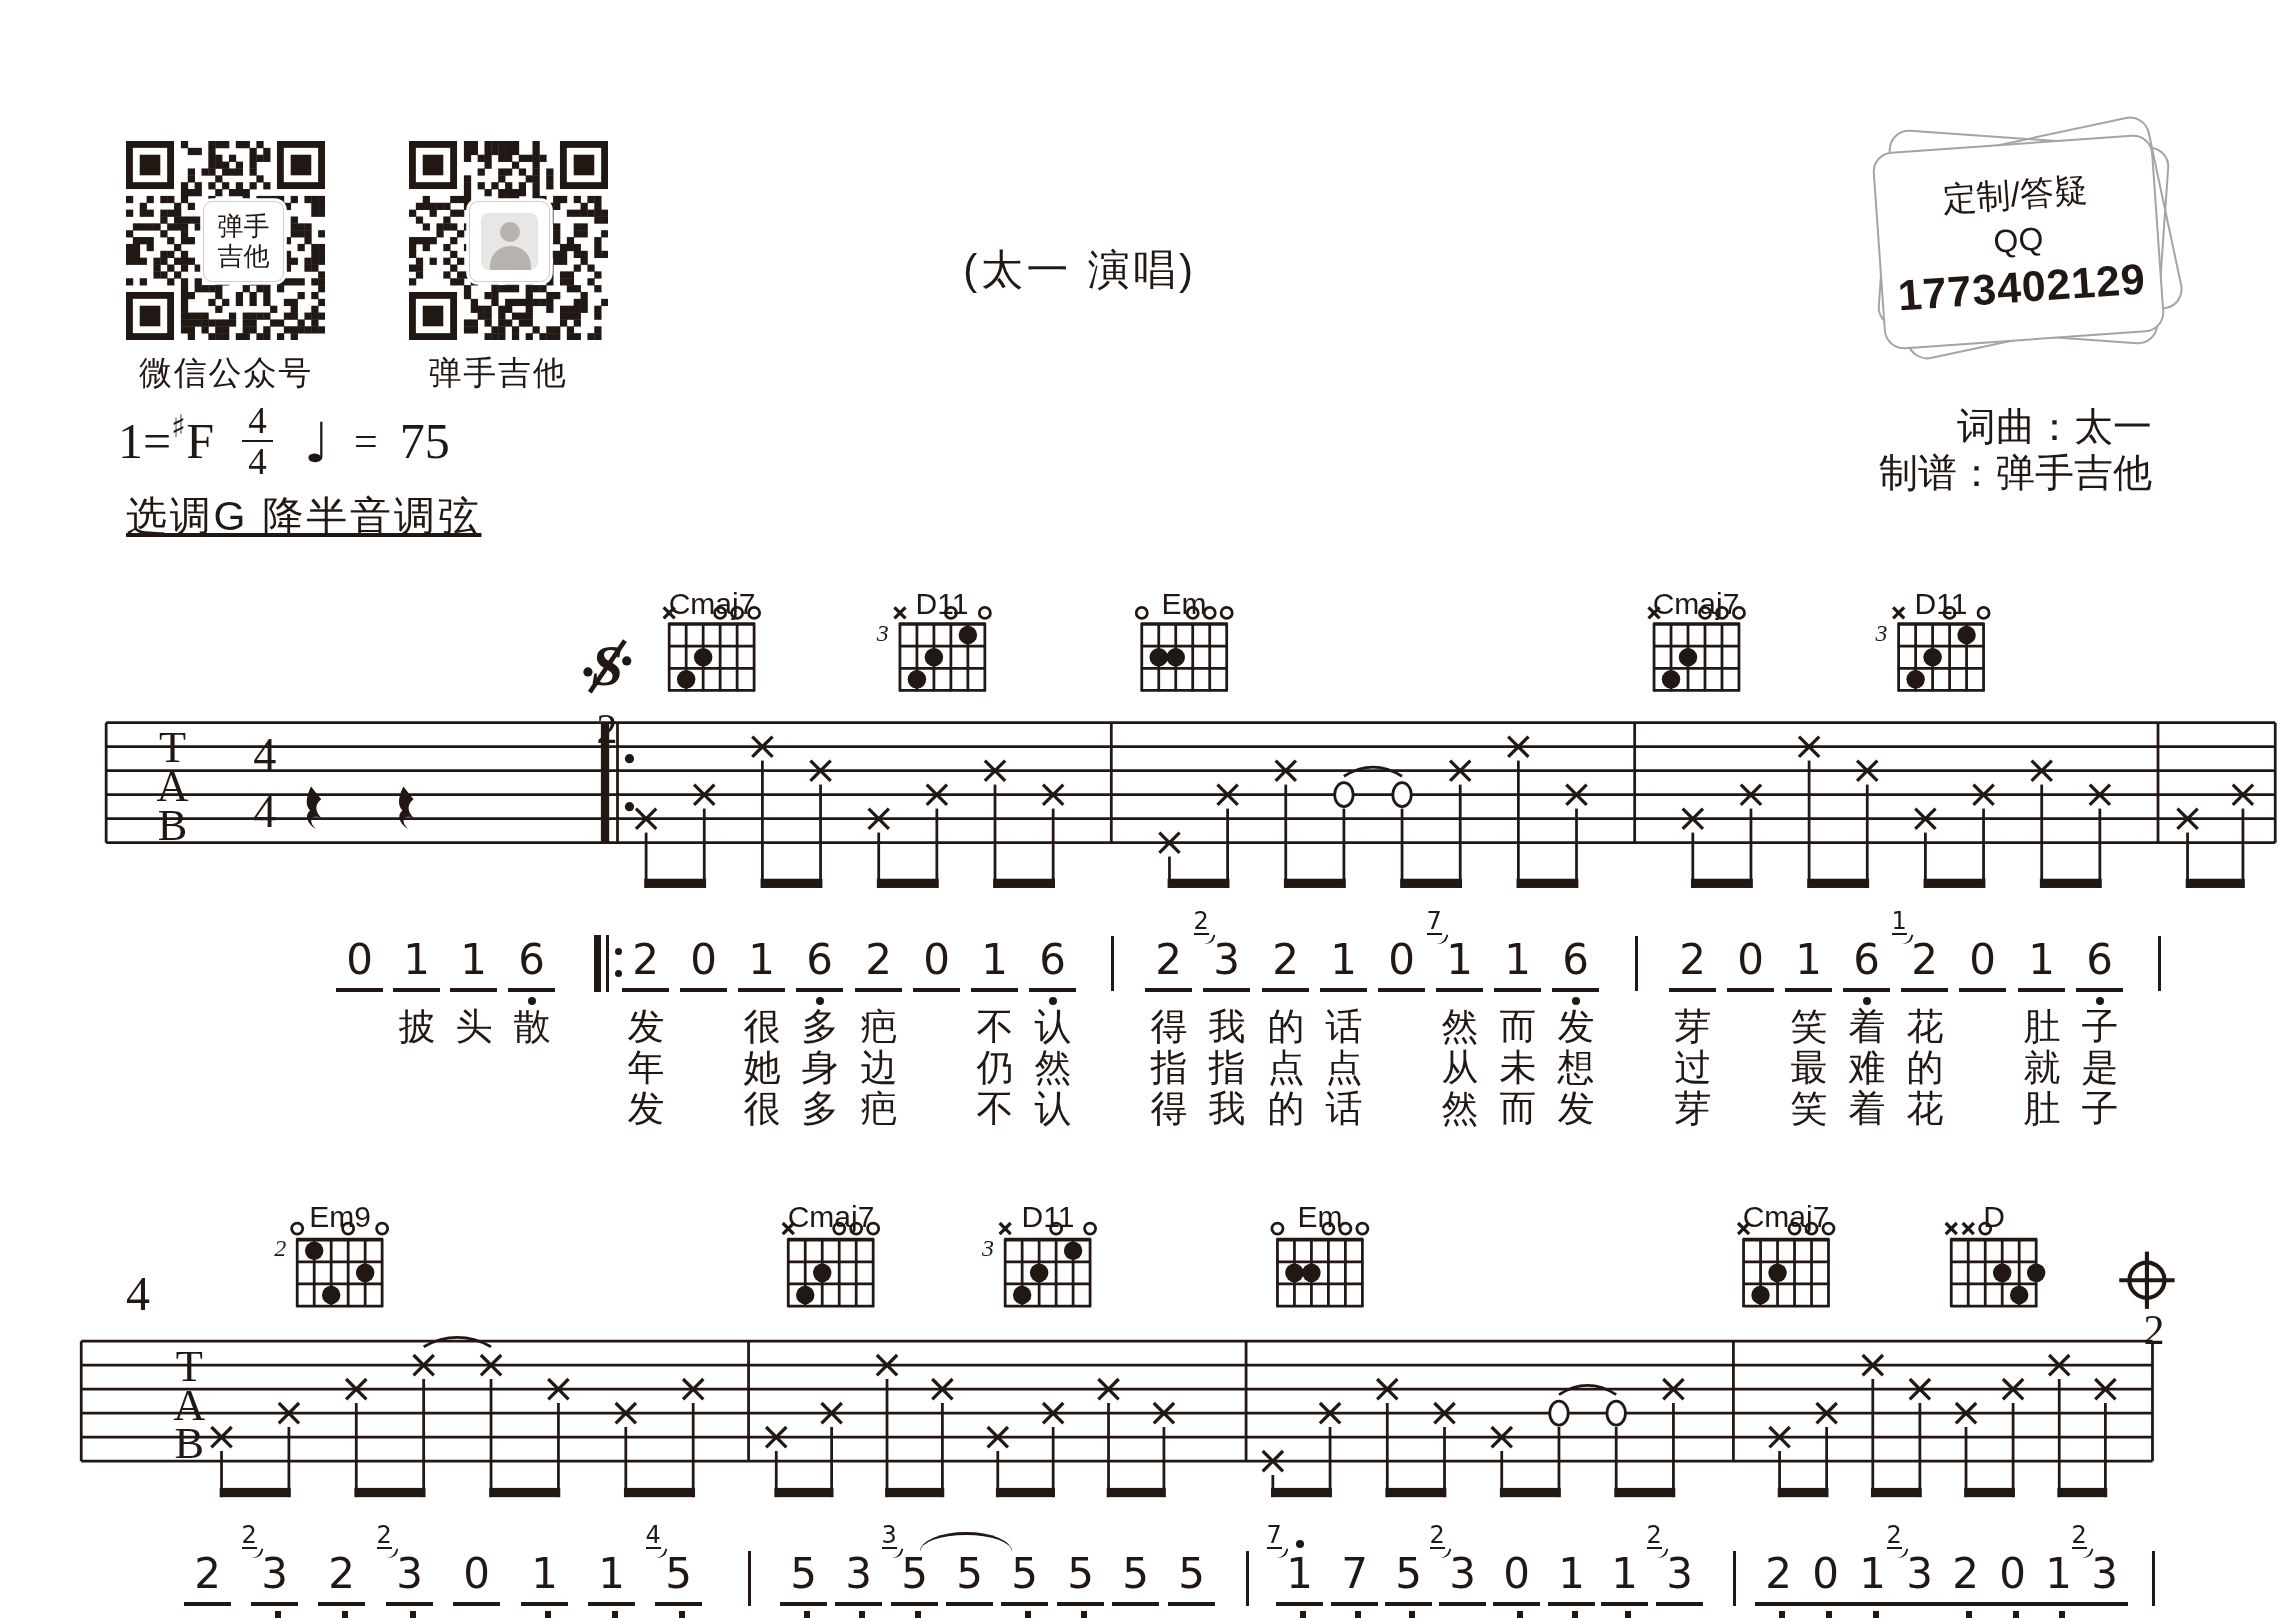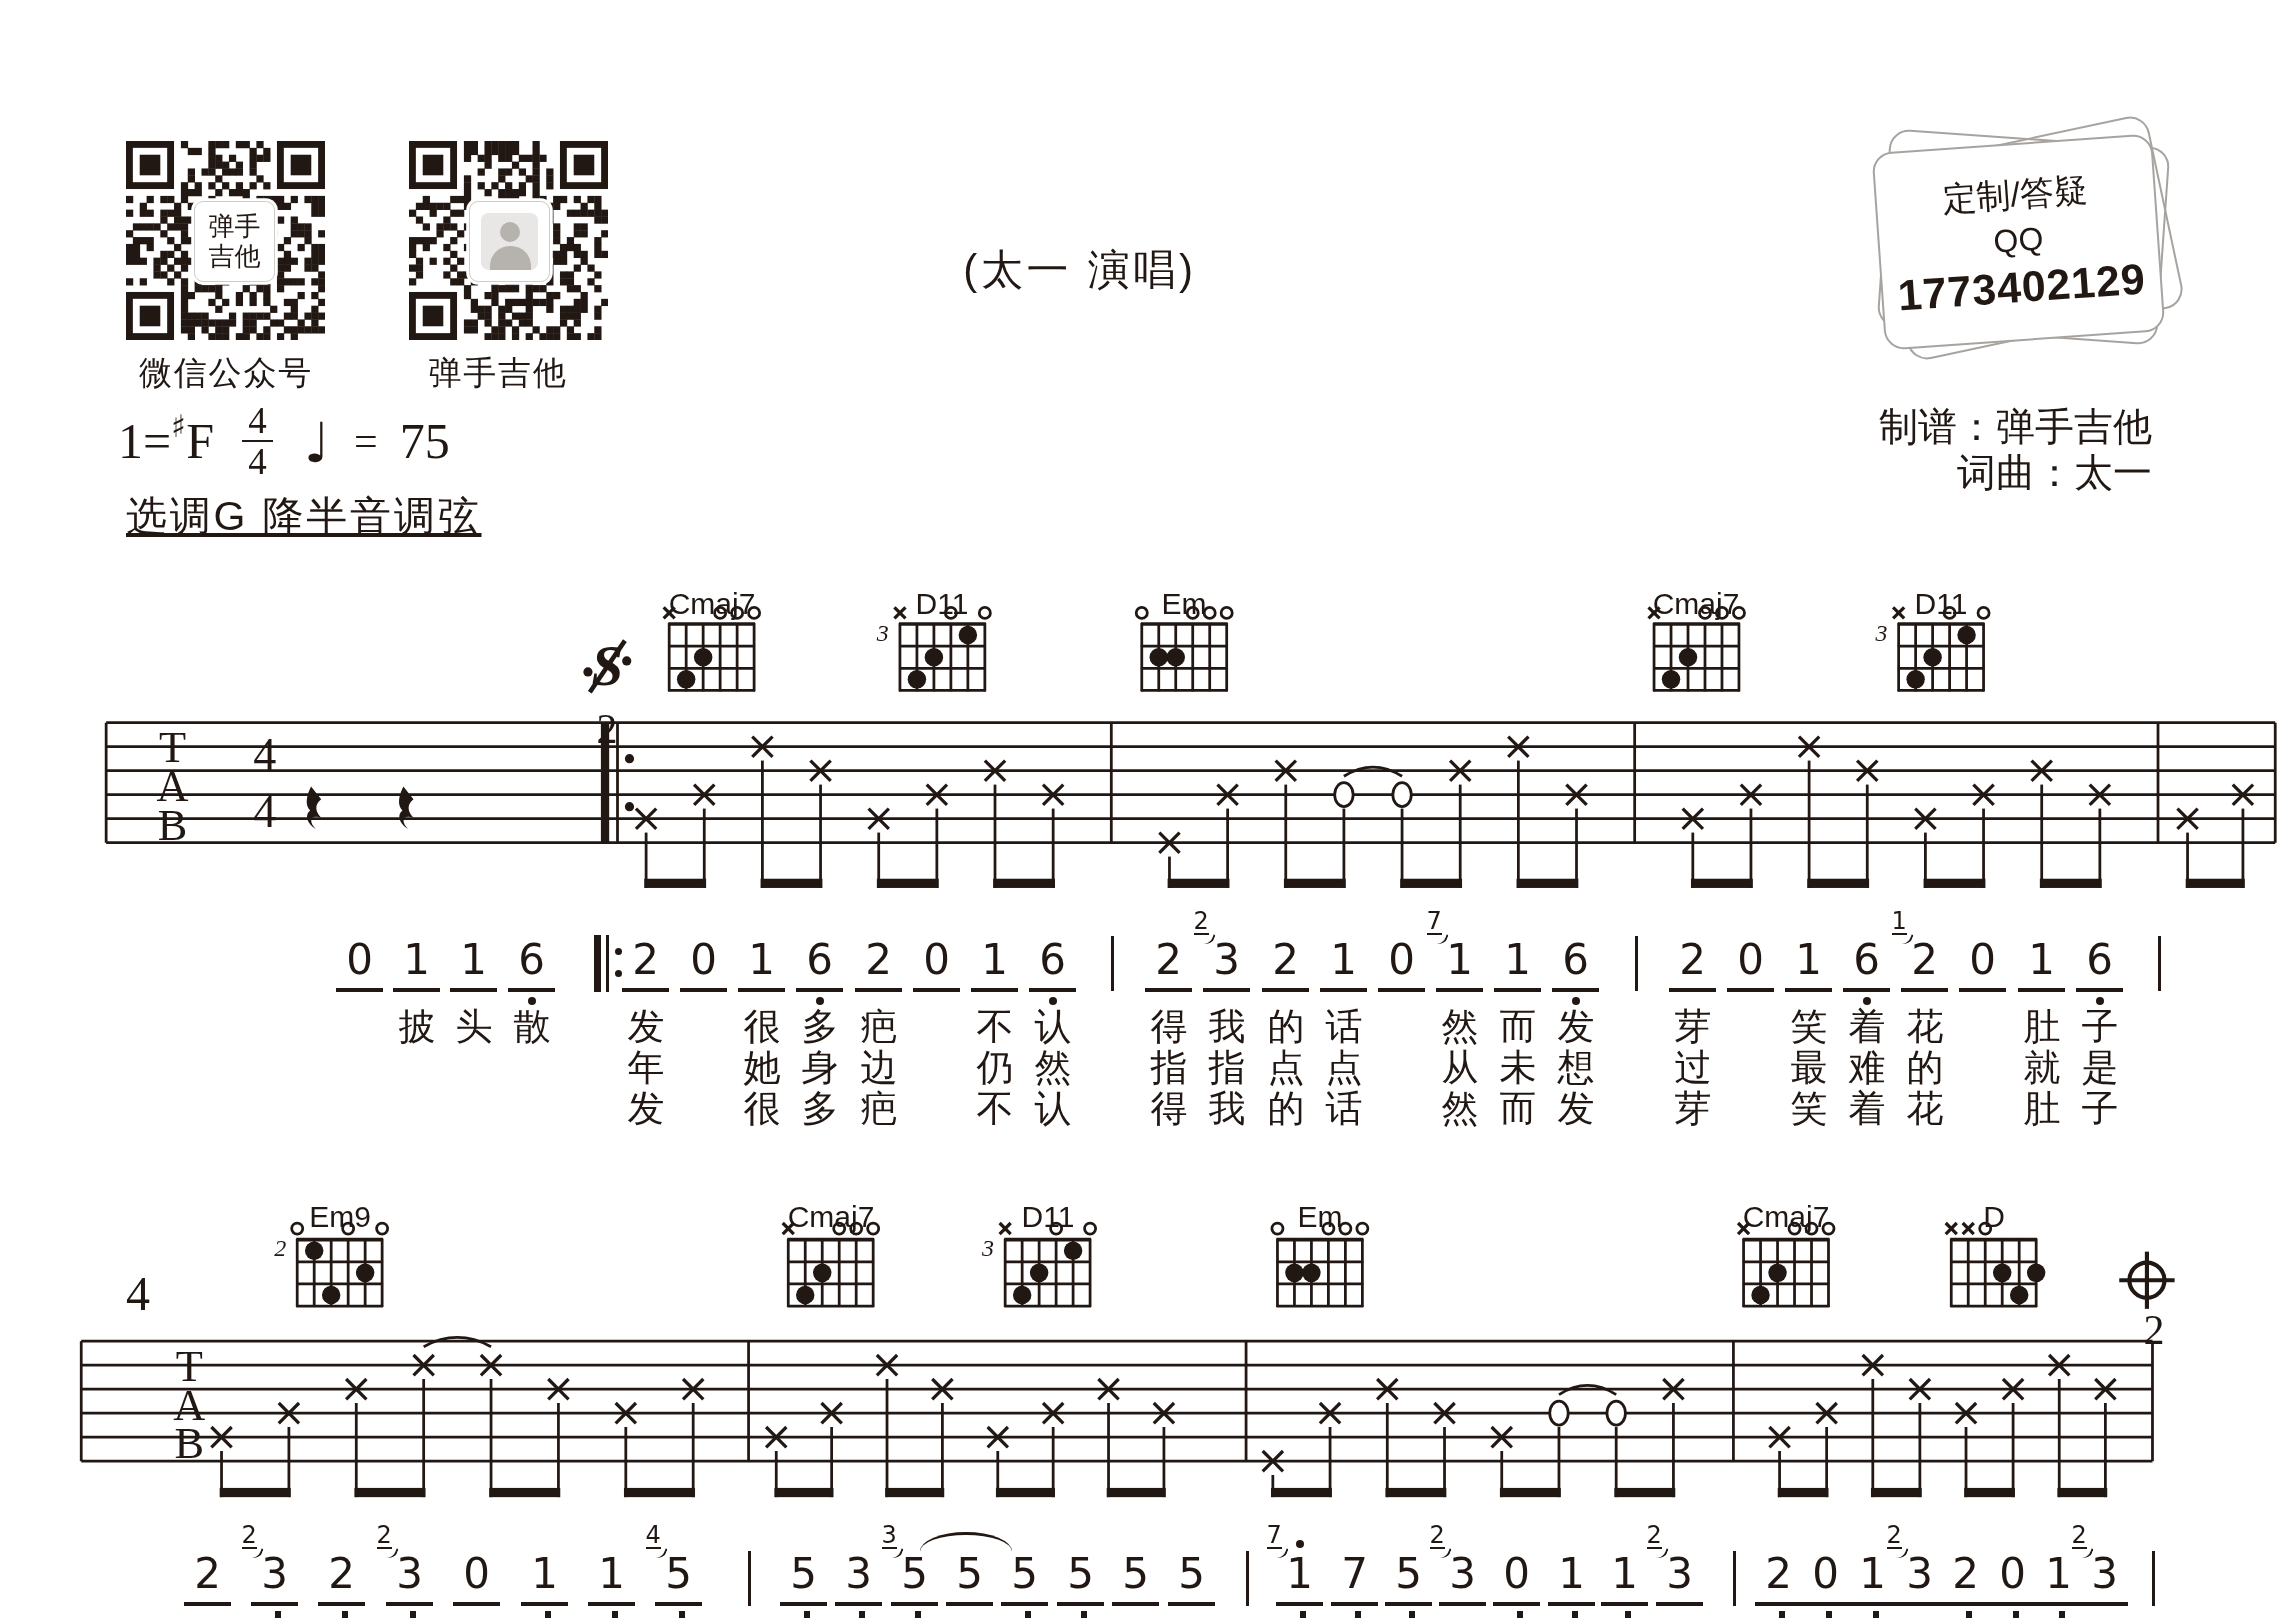--- a/index.html
+++ b/index.html
@@ -1157,21 +1157,21 @@
       <rect x="0" y="0" width="52.137931034482754" height="52.137931034482754" fill="#221813"></rect>
       <rect x="7.448275862068965" y="7.448275862068965" width="37.241379310344826" height="37.241379310344826" fill="#fff"></rect>
       <rect x="14.89655172413793" y="14.89655172413793" width="22.344827586206897" height="22.344827586206897" fill="#221813"></rect>
       <rect x="163.86206896551724" y="0" width="52.137931034482754" height="52.137931034482754" fill="#221813"></rect>
       <rect x="171.3103448275862" y="7.448275862068965" width="37.241379310344826" height="37.241379310344826" fill="#fff"></rect>
       <rect x="178.75862068965517" y="14.89655172413793" width="22.344827586206897" height="22.344827586206897" fill="#221813"></rect>
       <rect x="0" y="163.86206896551724" width="52.137931034482754" height="52.137931034482754" fill="#221813"></rect>
       <rect x="7.448275862068965" y="171.3103448275862" width="37.241379310344826" height="37.241379310344826" fill="#fff"></rect>
       <rect x="14.89655172413793" y="178.75862068965517" width="22.344827586206897" height="22.344827586206897" fill="#221813"></rect>
     </svg>
-  <div class="qr-badge" style="left:194px;top:201px;width:79px;height:79px;">
+  <div class="qr-badge" style="left:203px;top:201px;width:79px;height:79px;">
     <div><span>弹手</span><br>
          <span>吉他</span></div>
   </div>
   <div class="qr-badge" style="left:469px;top:201px;width:79px;height:79px;">
     <div class="avatar-box">
       <div class="avatar-head"></div>
         <div class="avatar-body"></div>
     </div>
   </div>
   <div class="qr-label" style="left:226px;top:351px;">微信公众号</div>
@@ -1181,22 +1181,22 @@
 
   <div class="card" style="left:1888px;top:140px;width:277px;height:192px;transform:rotate(-12deg);"></div>
   <div class="card" style="left:1883px;top:138px;width:277px;height:194px;transform:rotate(4deg);"></div>
   <div class="card front" style="left:1878px;top:143px;width:277px;height:194px;transform:rotate(-4deg);">
     <div class="card-l1">定制/答疑</div>
     <div class="card-l2">QQ</div>
     <div class="card-l3">1773402129</div>
   </div>
 
   <div class="credits" style="left:1783px;top:404px;width:369px;">
+    <div>词曲：太一</div>
     <div>制谱：弹手吉他</div>
-    <div>词曲：太一</div>
   </div>
 
   <div class="keyline" style="left:118px;top:402px;height:78px;">
     <span class="k-prefix">1=</span>
       <span class="k-sharp">♯</span>
       <span class="k-note">F</span>
     <span class="k-frac">
       <span>4</span>
       <span class="k-fracbar"></span>
       <span>4</span>

